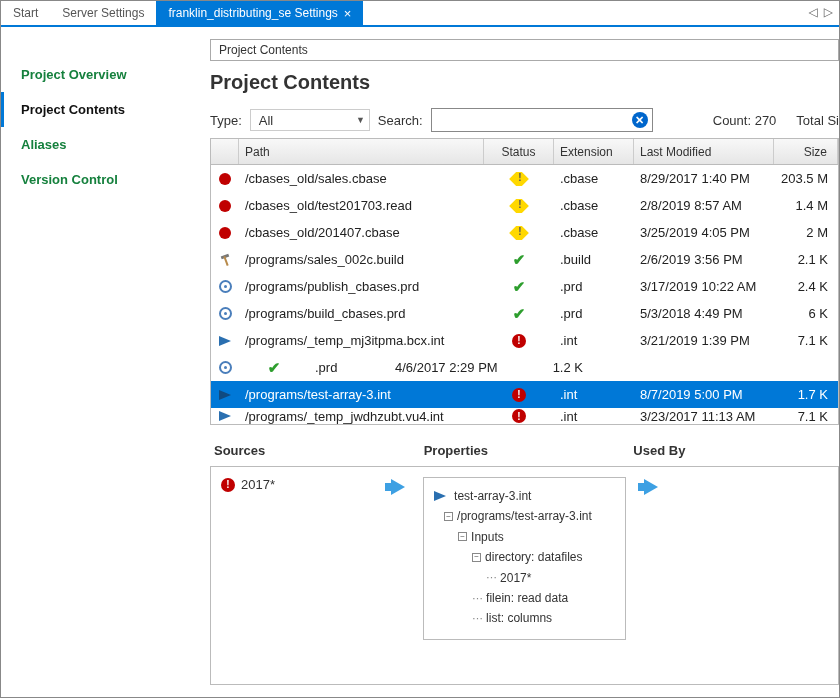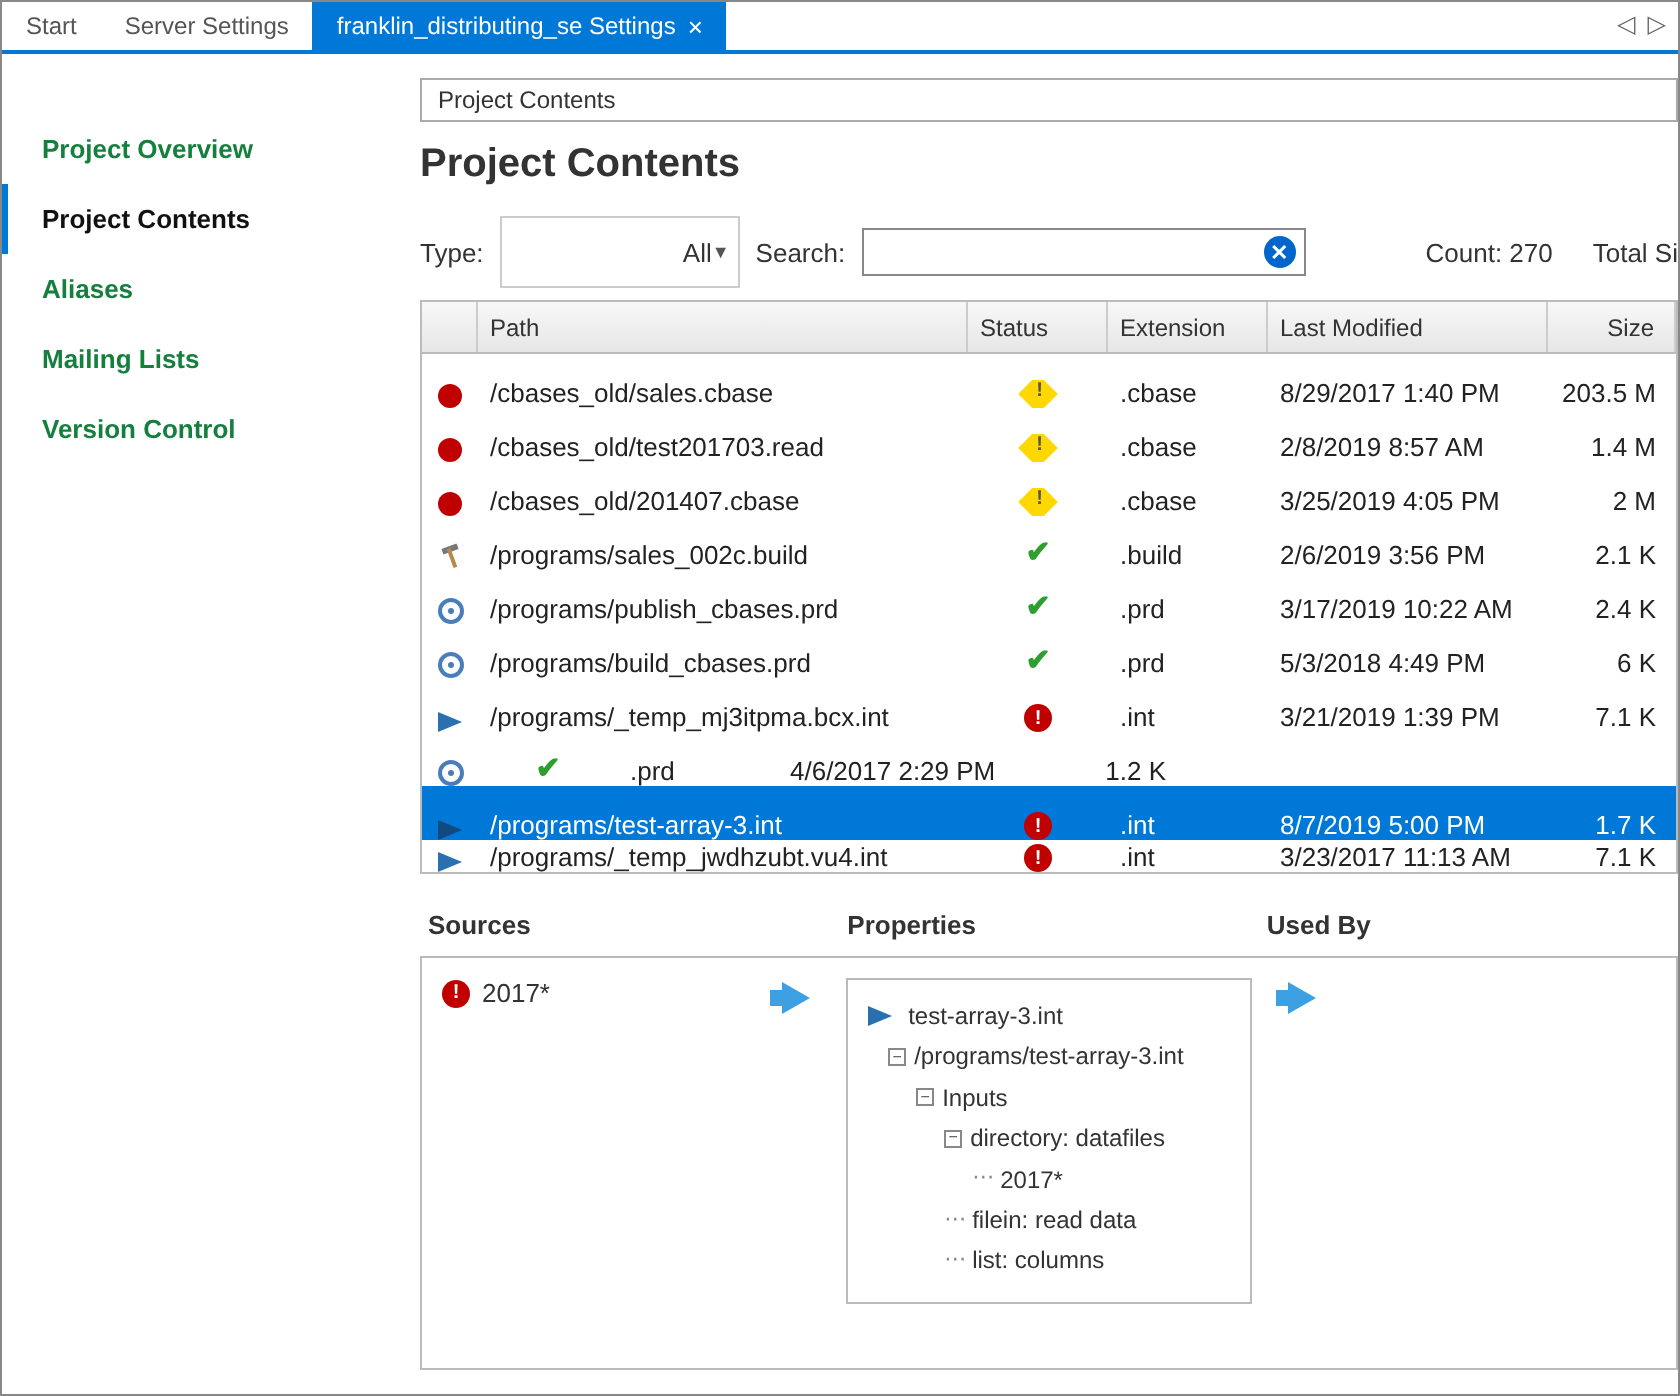--- a/index.html
+++ b/index.html
@@ -22,41 +22,41 @@
   .sidebar-item { padding: 10px 20px; font-size: 13px; color: #15803d; cursor: pointer; font-weight: bold; }
   .sidebar-item.current { color: #111; font-weight: bold; border-left: 3px solid #0078d7; padding-left: 17px; }
 
   
   .main { flex: 1; display: flex; flex-direction: column; padding: 12px 0 12px 14px; overflow: hidden;}
   .breadcrumb { border: 1px solid #aaa; padding: 3px 8px; font-size: 12px; background: #fff; margin-right: 0; margin-bottom: 6px; }
   .page-title { font-size: 20px; font-weight: bold; margin: 4px 0 14px 0; }
   
   .filterbar { display: flex; align-items: center; gap: 8px; font-size: 13px; margin-bottom: 6px;}
   .filterbar .label { color: #333; }
-  .type-select { border: 1px solid #ccc; background: #fff; width: 120px; height: 36px; display: flex; align-items: center; justify-content: flex-end; padding: 0 4px 0 8px; font-size: 13px;}
+  .type-select { border: 1px solid #ccc; background: #fff; width: 120px; height: 22px; display: flex; align-items: center; justify-content: space-between; padding: 0 4px 0 8px; font-size: 13px;}
   .type-select .chev { font-size: 9px; color: #555;}
   .search-wrap { display: flex; align-items: center; border: 1px solid #888; height: 24px; width: 222px;}
   .search-input { flex:1; border: none; outline: none; padding: 0 6px; font-size: 13px;}
   .search-clear { width: 20px; height: 20px; margin-right: 2px; display:flex; align-items:center; justify-content:center; cursor:pointer;}
   .filterbar .spacer { flex: 1; }
   .count-label { font-size: 13px; color: #333; margin-right: 12px;}
   .total-label { font-size: 13px; color: #333; }
 
   
   .table-wrap { border: 1px solid #bbb; flex: 0 0 auto; overflow: hidden;}
   .thead { display: flex; background: linear-gradient(#f8f8f8, #e6e6e6); border-bottom: 1px solid #bbb; height: 26px; align-items: stretch;}
   .th { padding: 4px 6px; font-size: 12px; color: #333; border-right: 1px solid #ccc; display:flex; align-items:center;}
   .col-icon { width: 28px; flex: none; }
   .col-path { flex: 1; min-width: 0; }
-  .col-status { width: 70px; flex: none; justify-content:flex-start;}
+  .col-status { width: 70px; flex: none; justify-content:center;}
   .col-ext { width: 80px; flex: none; }
   .col-mod { width: 140px; flex: none; }
   .col-size { width: 64px; flex: none; justify-content:flex-end; padding-right:10px;}
   .tbody { max-height: 280px; overflow: hidden;}
-  .row { display: flex; height: 27px; align-items: flex-end; border-bottom: 0; font-size: 13px; color: #222;}
+  .row { display: flex; height: 27px; align-items: center; border-bottom: 0; font-size: 13px; color: #222;}
   .row.selected { background: #0078d7; color: #fff;}
   .cell { padding: 0 6px; overflow: hidden; white-space: nowrap; text-overflow: ellipsis;}
   .cell.col-icon { display:flex; align-items:center; justify-content:center;}
   .cell.col-status { display:flex; align-items:center; justify-content:center;}
   .cell.col-size { text-align: right; padding-right:10px;}
   .row.partial { height: 16px; overflow:hidden; color:#222;}
   .dot-red { width:12px; height:12px; border-radius:50%; background:#c00000; display:inline-block;}
   .dot-redalert { width:14px; height:14px; border-radius:50%; background:#c00000; display:inline-flex; align-items:center; justify-content:center; color:#fff; font-size:10px; font-weight:bold;}
   .dot-yellow { width:14px; height:14px; background:#ffd800; transform: rotate(45deg); display:inline-block; position:relative;}
   .dot-yellow::after{content:"!"; position:absolute; transform: rotate(-45deg); left:5px; top:0; font-size:10px; font-weight:bold; color:#555;}
@@ -110,21 +110,20 @@
       <span>▷</span>
     </div>
   </div>
 
   <div class="body">
 
     <div class="sidebar">
       <div class="sidebar-item"><span>Project Overview</span></div>
       <div class="sidebar-item current"><span>Project Contents</span></div>
       <div class="sidebar-item"><span>Aliases</span></div>
-      <div class="sidebar-item"><span>Mailing Lists</span></div>
       <div class="sidebar-item"><span>Version Control</span></div>
     </div>
 
     <div class="main">
       <div class="breadcrumb"><span>Project Contents</span></div>
       <div class="page-title">Project Contents</div>
 
       <div class="filterbar">
         <span class="label">Type:</span>
         <div class="type-select">

